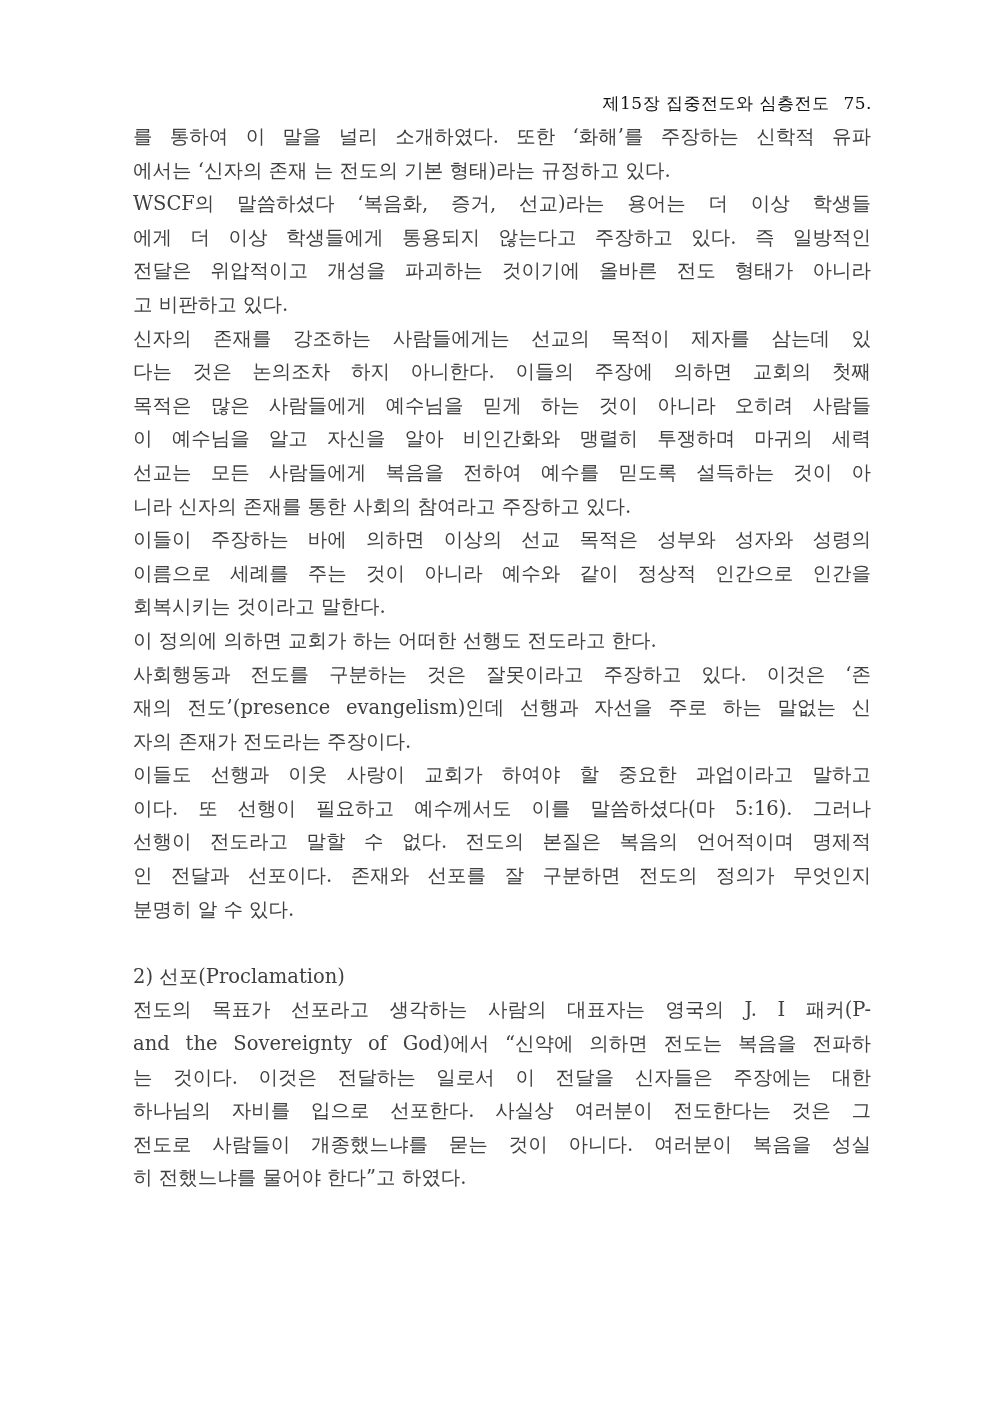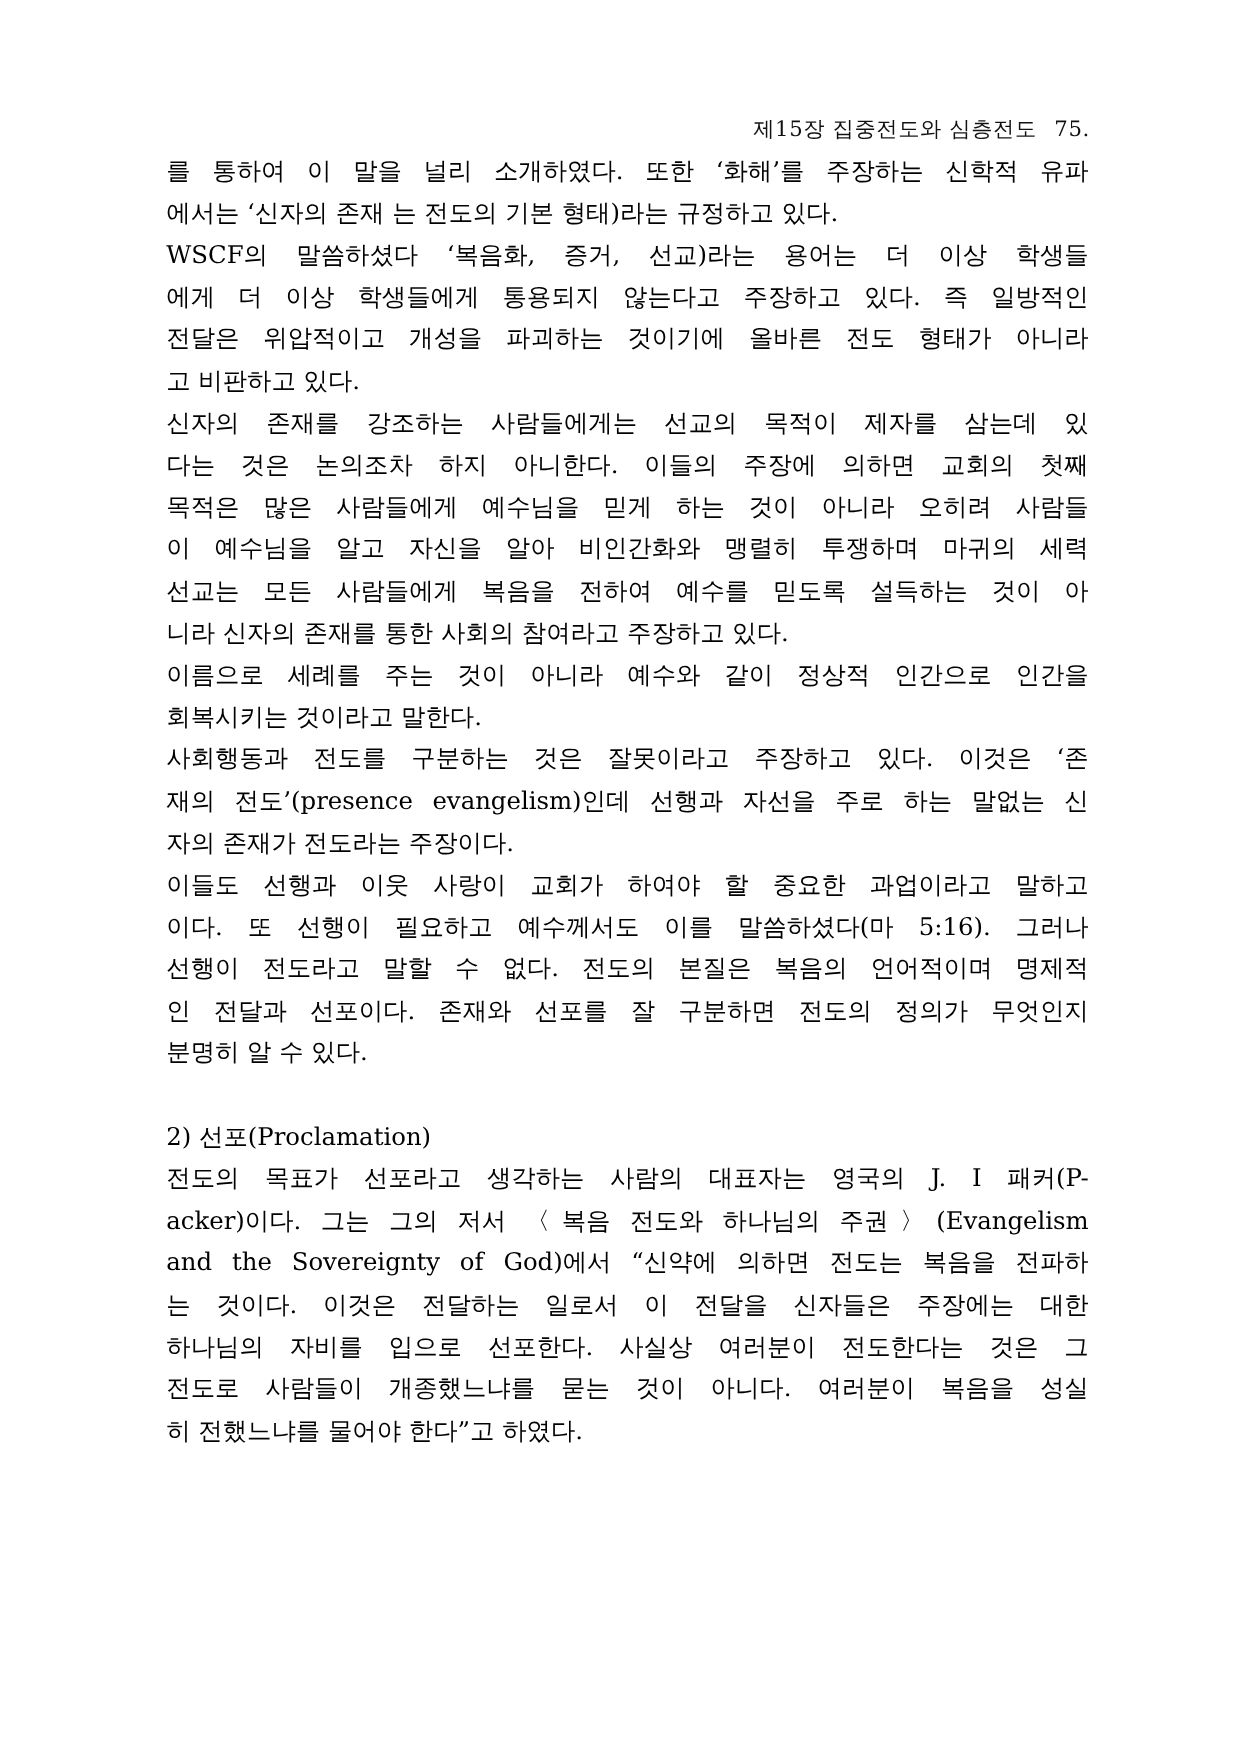--- a/index.html
+++ b/index.html
@@ -6,21 +6,21 @@
   body { width: 992px; height: 1403px; position: relative; overflow: hidden; }
   .page { position: absolute; left: 0; top: 0; width: 992px; height: 1403px; background: #fff; }
   .header {
     position: absolute; top: 92px; right: 120px;
     font-family: "DejaVu Serif", serif; font-size: 17px; color: #111;
     white-space: nowrap; letter-spacing: 0.5px;
   }
   .header .pn { margin-left: 14px; }
   .body {
     position: absolute; left: 133px; top: 120px; width: 738px;
-    font-family: "DejaVu Serif", serif; font-size: 19.5px; color: #000000;
+    font-family: "DejaVu Serif", serif; font-size: 19.5px; color: #404040;
   }
   .line {
     height: 33.6px; line-height: 33.6px; white-space: nowrap;
     text-align: justify; text-align-last: justify; overflow: visible;
   }
   .line.last { text-align-last: left; }
   .gap { height: 33.6px; }
 </style>
 </head>
 <body>
@@ -36,33 +36,34 @@
       <div class="line"> WSCF의 말씀하셨다 ‘복음화, 증거, 선교)라는 용어는 더 이상 학생들</div>
       <div class="line">에게 더 이상 학생들에게 통용되지 않는다고 주장하고 있다. 즉 일방적인</div>
       <div class="line">전달은 위압적이고 개성을 파괴하는 것이기에 올바른 전도 형태가 아니라</div>
       <div class="line last">고 비판하고 있다.</div>
       <div class="line"> 신자의 존재를 강조하는 사람들에게는 선교의 목적이 제자를 삼는데 있</div>
       <div class="line">다는 것은 논의조차 하지 아니한다. 이들의 주장에 의하면 교회의 첫째</div>
       <div class="line">목적은 많은 사람들에게 예수님을 믿게 하는 것이 아니라 오히려 사람들</div>
       <div class="line">이 예수님을 알고 자신을 알아 비인간화와 맹렬히 투쟁하며 마귀의 세력</div>
       <div class="line"> 선교는 모든 사람들에게 복음을 전하여 예수를 믿도록 설득하는 것이 아</div>
       <div class="line last">니라 신자의 존재를 통한 사회의 참여라고 주장하고 있다.</div>
+      <div class="line"> 이들이 주장하는 바에 의하면 이상의 선교 목적은 성부와 성자와 성령의</div>
       <div class="line">이름으로 세례를 주는 것이 아니라 예수와 같이 정상적 인간으로 인간을</div>
       <div class="line last">회복시키는 것이라고 말한다.</div>
+      <div class="line last"> 이 정의에 의하면 교회가 하는 어떠한 선행도 전도라고 한다.</div>
       <div class="line"> 사회행동과 전도를 구분하는 것은 잘못이라고 주장하고 있다. 이것은 ‘존</div>
       <div class="line">재의 전도’(presence evangelism)인데 선행과 자선을 주로 하는 말없는 신</div>
       <div class="line last">자의 존재가 전도라는 주장이다.</div>
       <div class="line">이들도 선행과 이웃 사랑이 교회가 하여야 할 중요한 과업이라고 말하고</div>
       <div class="line">이다. 또 선행이 필요하고 예수께서도 이를 말씀하셨다(마 5:16). 그러나</div>
       <div class="line">선행이 전도라고 말할 수 없다. 전도의 본질은 복음의 언어적이며 명제적</div>
       <div class="line">인 전달과 선포이다. 존재와 선포를 잘 구분하면 전도의 정의가 무엇인지</div>
       <div class="line last">분명히 알 수 있다.</div>
       <div class="gap"></div>
       <div class="line last"> 2) 선포(Proclamation)</div>
       <div class="line"> 전도의 목표가 선포라고 생각하는 사람의 대표자는 영국의 J. I 패커(P-</div>
-      <div class="line">acker)이다. 그는 그의 저서 〈복음 전도와 하나님의 주권〉(Evangelism</div>
       <div class="line">and the Sovereignty of God)에서 “신약에 의하면 전도는 복음을 전파하</div>
       <div class="line">는 것이다. 이것은 전달하는 일로서 이 전달을 신자들은 주장에는 대한</div>
       <div class="line">하나님의 자비를 입으로 선포한다. 사실상 여러분이 전도한다는 것은 그</div>
       <div class="line">전도로 사람들이 개종했느냐를 묻는 것이 아니다. 여러분이 복음을 성실</div>
       <div class="line last">히 전했느냐를 물어야 한다”고 하였다.</div>
     </div>
 </div>
 
 </body></html>

